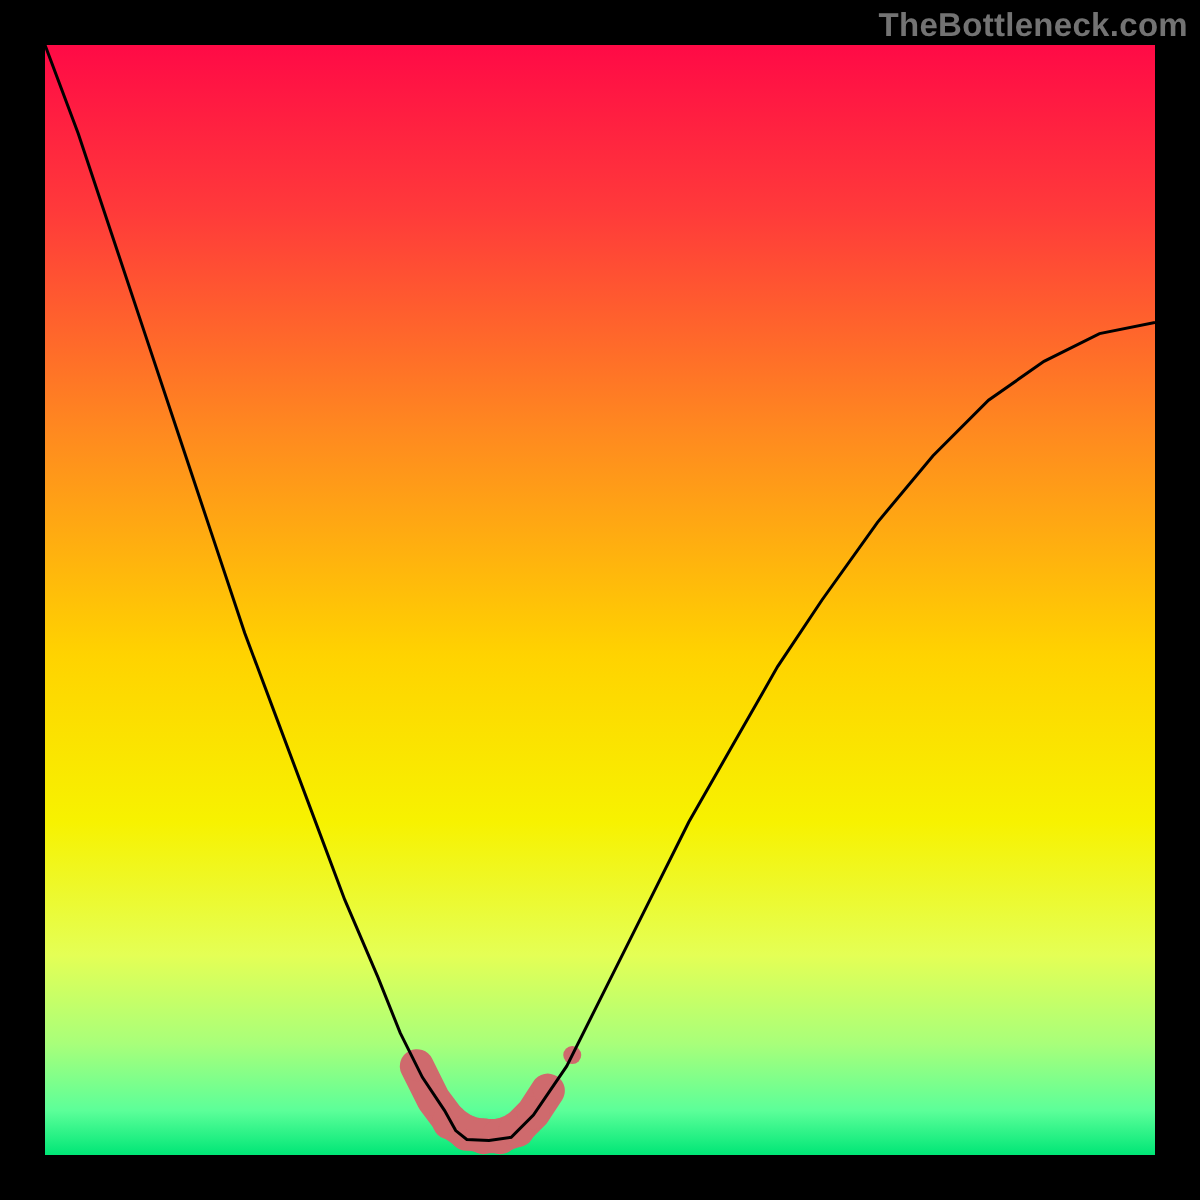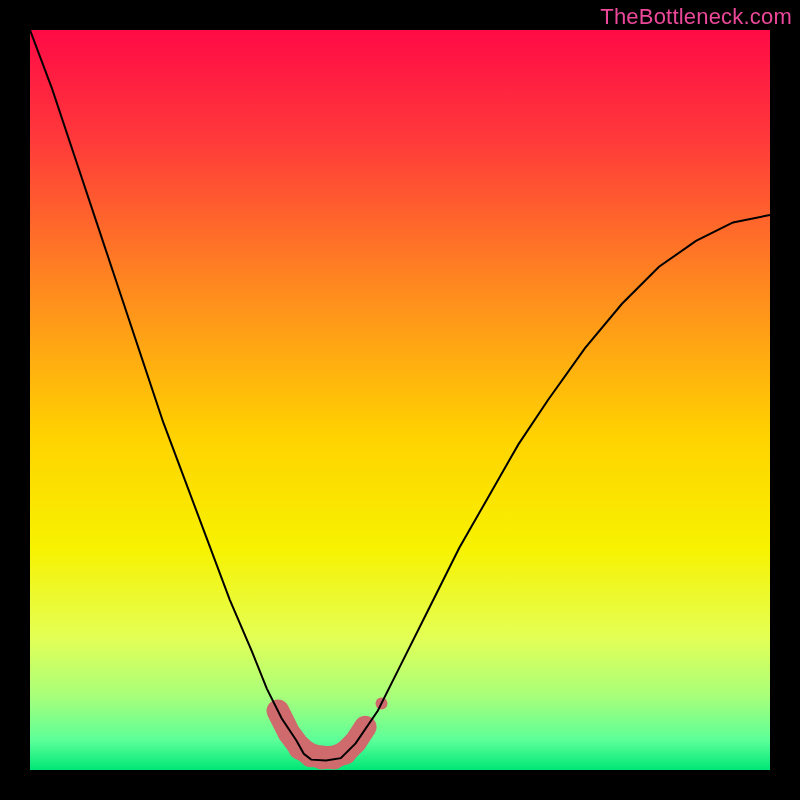--- a/index.html
+++ b/index.html
@@ -23,23 +23,23 @@
     position: absolute;
     left: 30px;
     top: 30px;
     width: 740px;
     height: 740px;
   }
   .watermark {
     position: absolute;
     top: 4px;
     right: 8px;
-    color: #ec4899;
+    color: #737373;
     font-size: 22px;
-    font-weight: 400;
+    font-weight: 700;
     letter-spacing: 0.2px;
   }
 </style>
 </head>
 <body>
 
 <div class="frame">
   <div class="plot-area">
     <svg width="740" height="740" viewBox="0 0 740 740">
       <defs>

